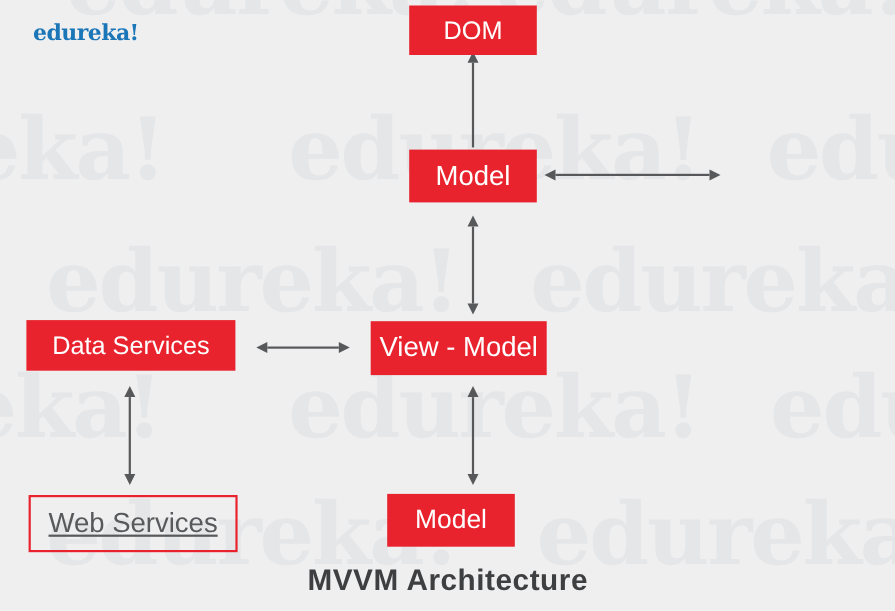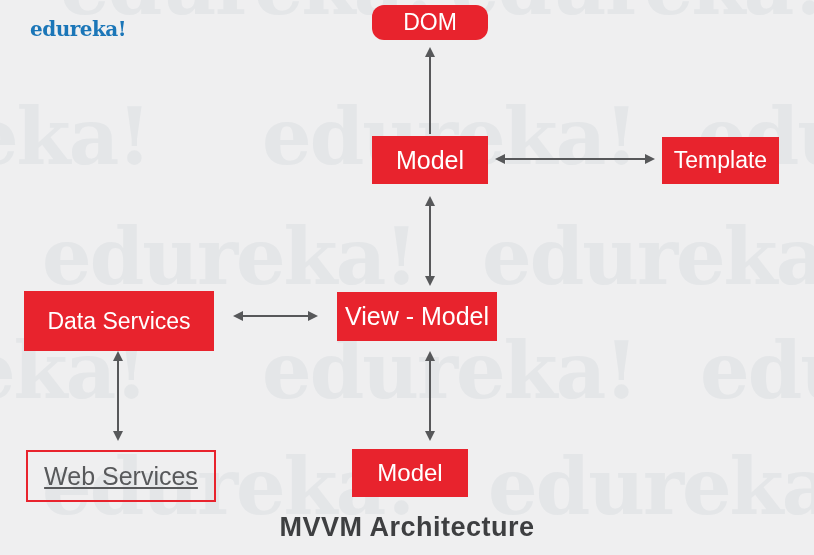--- a/index.html
+++ b/index.html
@@ -31,24 +31,24 @@
   }
   
   .node{
     position:absolute; z-index:2;
     display:flex; align-items:center; justify-content:center;
     background:var(--red); color:#ffffff; font-size:23px;
   }
   .node.outlined{
     background:transparent; border:2px solid var(--red); color:var(--graytext);
   }
-  .n-dom{left:372px; top:5px; width:116px; height:35px;border-radius:12px;}
+  .n-dom{left:372px; top:5px; width:116px; height:45px;}
   .n-view{left:372px; top:136px; width:116px; height:48px; font-size:25px;}
   .n-template{left:662px; top:137px; width:117px; height:47px;}
-  .n-dataservices{left:24px; top:291px; width:190px; height:60px;}
+  .n-dataservices{left:24px; top:291px; width:190px; height:46px;}
   .n-viewmodel{left:337px; top:292px; width:160px; height:49px; font-size:25px;}
   .n-webservices{left:26px; top:450px; width:186px; height:48px; font-size:25px;text-decoration:underline;}
   .n-model{left:352px; top:449px; width:116px; height:48px; font-size:24px;}
   
   .varrow{position:absolute; width:2px; background:var(--arrow); z-index:1;}
   .varrow::before{
     content:""; position:absolute; top:-10px; left:-4px;
     border-left:5px solid transparent; border-right:5px solid transparent;
     border-bottom:10px solid var(--arrow);
   }
@@ -108,21 +108,20 @@
   <div class="varrow single a-dom-view"></div>
   <div class="varrow double a-view-vm"></div>
   <div class="varrow double a-vm-model"></div>
   <div class="varrow double a-ds-ws"></div>
   <div class="harrow a-view-template"></div>
   <div class="harrow a-ds-vm"></div>
 
 
   <div class="node n-dom">DOM</div>
   <div class="node n-view">Model</div>
-  <div class="node n-template">Template</div>
   <div class="node n-dataservices">Data Services</div>
   <div class="node n-viewmodel">View - Model</div>
   <div class="node outlined n-webservices">Web Services</div>
   <div class="node n-model">Model</div>
 
   <div class="title">MVVM Architecture</div>
 
 </div>
 
 </body></html>

